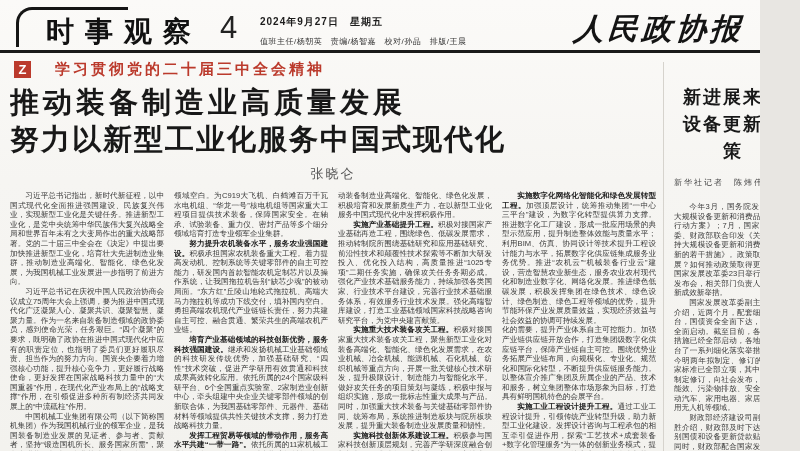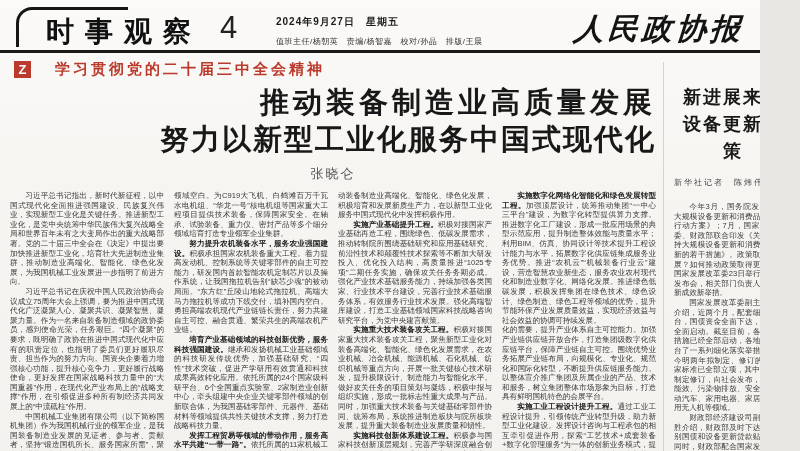--- a/index.html
+++ b/index.html
@@ -18,21 +18,21 @@
   }
   .section-title {
     position: absolute; left: 46px; top: 13px;
     font-size: 28px; font-weight: bold; letter-spacing: 11px; color: #111;
     font-family: "Liberation Sans", "DejaVu Sans", sans-serif;
   }
   .page-number {
     position: absolute; left: 220px; top: 10px;
     font-size: 31px; font-weight: 400; color: #222;
   }
-  .date-block { position: absolute; left: 276px; top: 15px; }
+  .date-block { position: absolute; left: 260px; top: 15px; }
   .date-line { font-size: 10px; font-weight: bold; color: #1c1c1c; letter-spacing: 1px; }
   .staff-line { margin-top: 7px; font-size: 8px; color: #333; letter-spacing: 0.5px; }
   .masthead {
     position: absolute; right: 16px; top: 9px;
     font-family: "Liberation Serif", "DejaVu Serif", serif;
     font-size: 30px; font-weight: bold; font-style: italic;
     letter-spacing: 4px; color: #141414; transform: skewX(-4deg);
   }
   .header-rule {
     position: absolute; left: 0; top: 50px; width: 800px; height: 3px; background: #1a1a1a;
@@ -45,21 +45,21 @@
   }
   .banner-text {
     margin-left: 24px; color: #bb3a2c; font-size: 15px; font-weight: bold; letter-spacing: 3px;
   }
   
   .main-article {
     position: absolute; left: 10px; top: 84px; width: 646px; height: 367px;
     display: flex; flex-direction: column; overflow: hidden;
   }
   .headline {
-    text-align: right; font-family: "Liberation Serif", "DejaVu Serif", serif;
+    text-align: left; font-family: "Liberation Serif", "DejaVu Serif", serif;
     font-weight: bold; color: #181818;
   }
   .headline .h-line1 { font-size: 29px; letter-spacing: 4px; line-height: 36px; }
   .headline .h-line2 { font-size: 29px; letter-spacing: 2px; line-height: 38px; }
   .byline { text-align: center; font-size: 13px; color: #555; margin: 7px 0 8px 0; letter-spacing: 2px; }
   .columns { flex: 1; display: flex; gap: 10px; overflow: hidden; }
   .col { flex: 1 1 0; overflow: hidden; }
   .body-p {
     font-size: 7.6px; line-height: 9.6px; text-align: justify; color: #3a3a3a;
     font-family: "Liberation Sans", "DejaVu Sans", sans-serif;

